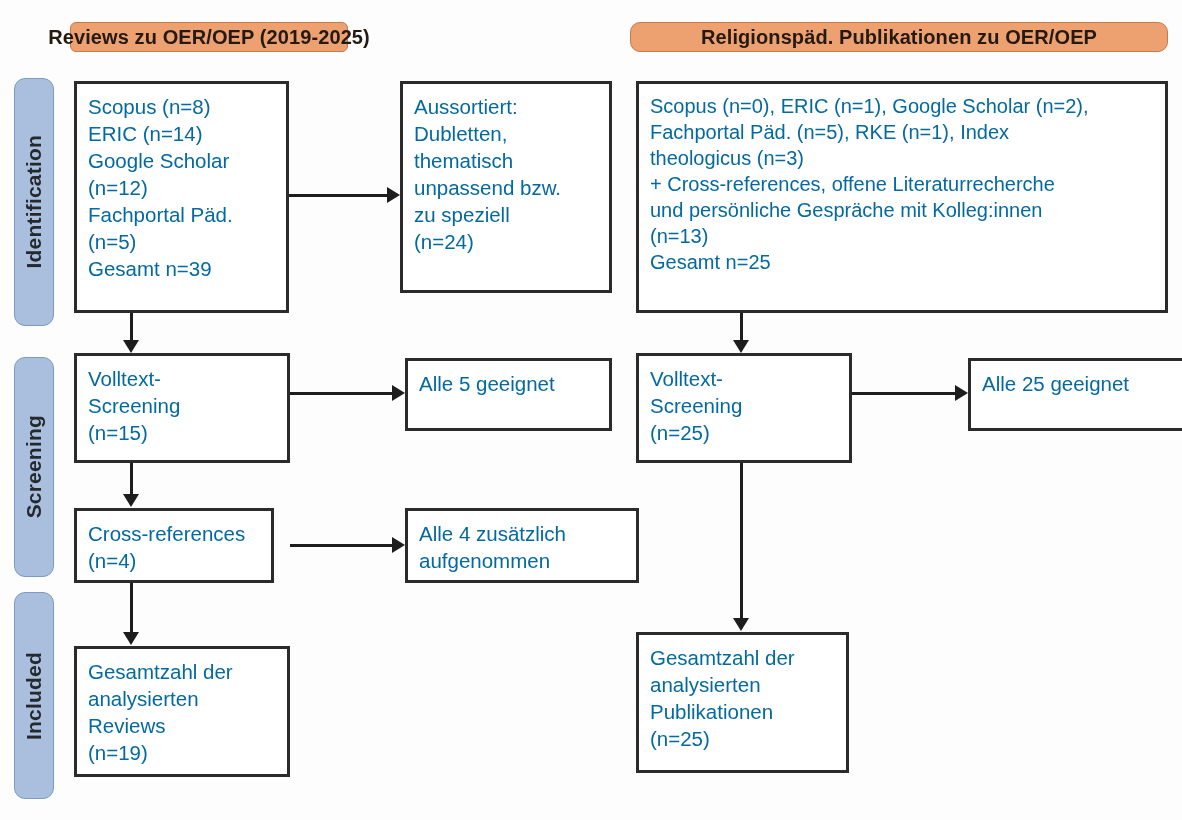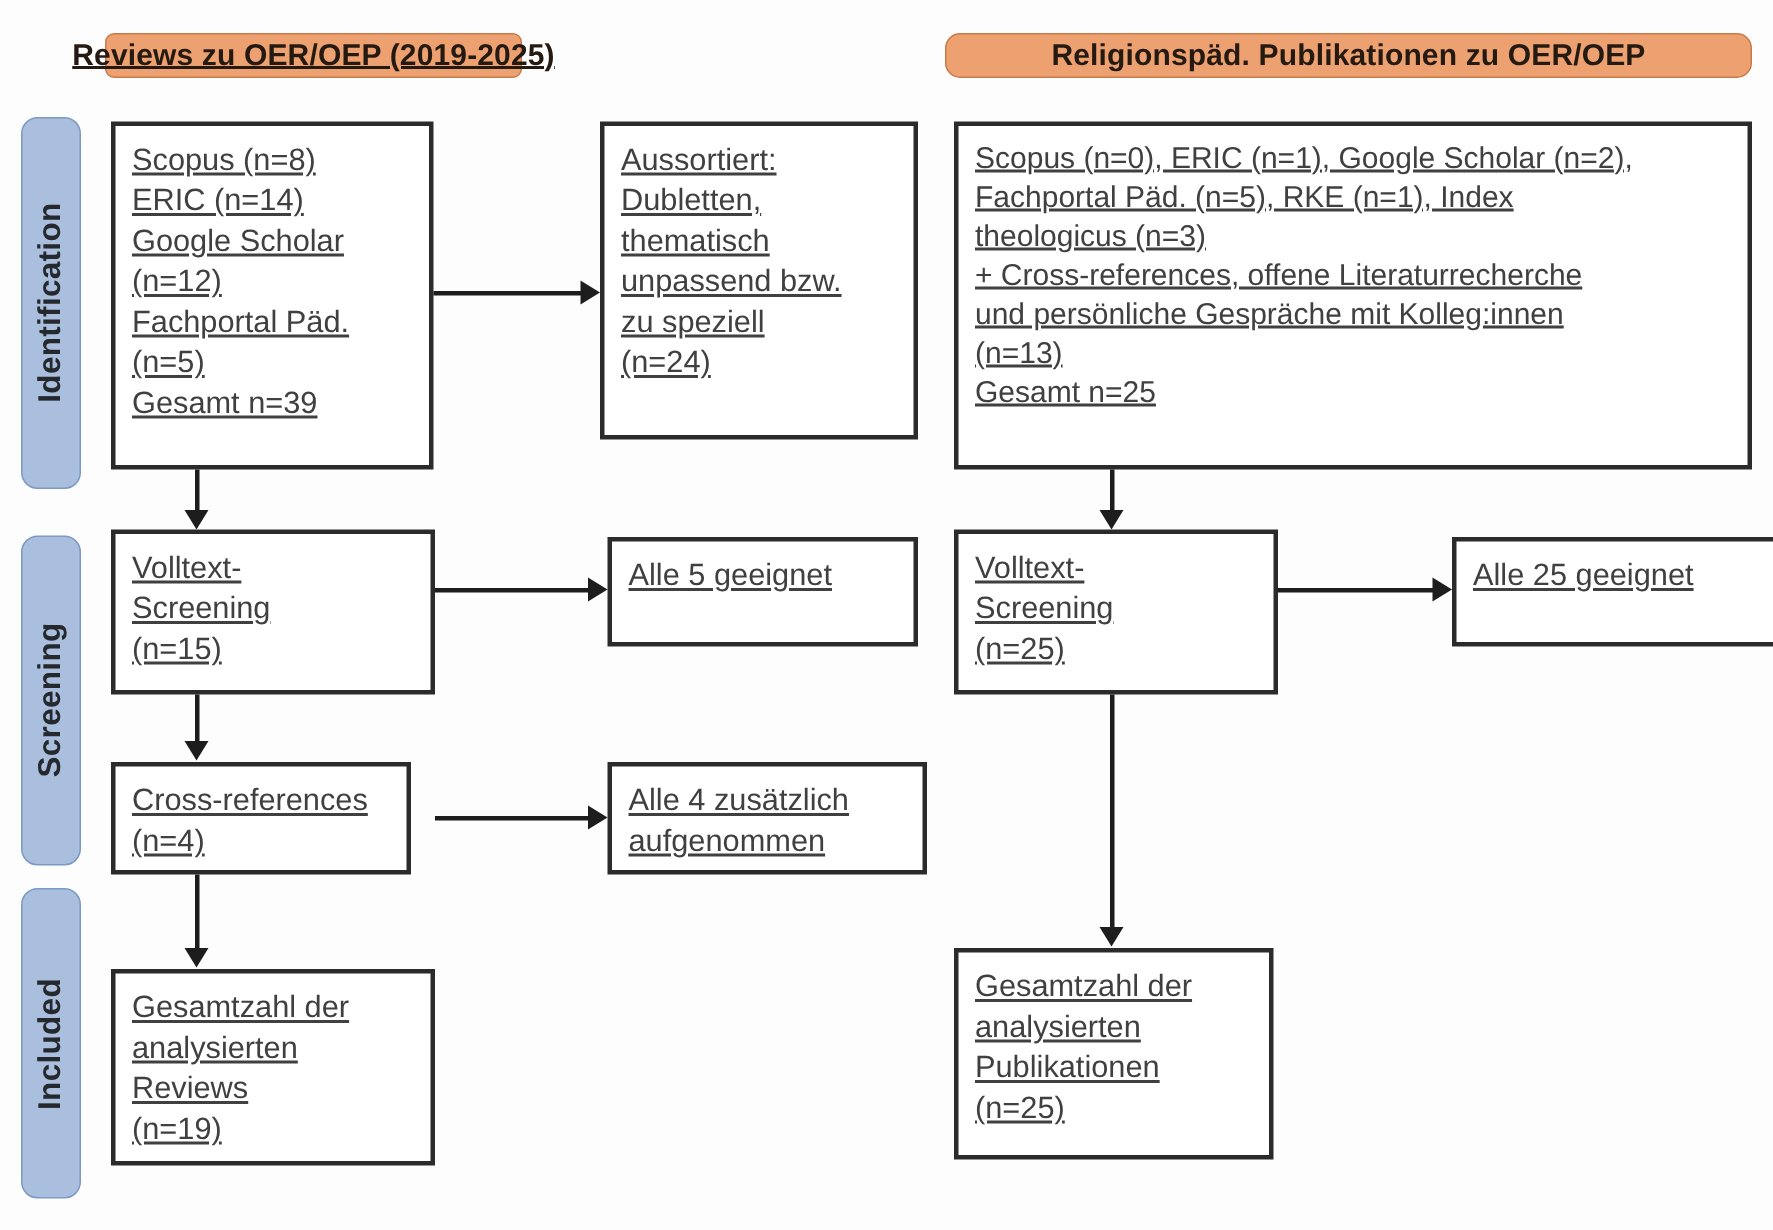--- a/index.html
+++ b/index.html
@@ -56,24 +56,23 @@
 
   
   .box {
     position: absolute;
     background: #ffffff;
     border: 3px solid #2b2b2b;
     box-sizing: border-box;
     padding: 9px 10px 6px 11px;
     font-size: 20.5px;
     line-height: 1.32;
-    color: #404040;
+    color: #0369a1;
     white-space: pre-line;
     overflow: hidden;
-    text-decoration: underline;
   }
   .box.wide  { font-size: 20px; line-height: 1.30; }
 
   
   .vline {
     position: absolute;
     width: 3px;
     background: #1d1d1d;
   }
   .hline {
@@ -104,21 +103,21 @@
   <div class="stage-label" style="left:14px; top:78px; width:40px; height:248px;">
     <span>Identification</span>
   </div>
   <div class="stage-label" style="left:14px; top:357px; width:40px; height:220px;">
     <span>Screening</span>
   </div>
   <div class="stage-label" style="left:14px; top:592px; width:40px; height:207px;">
     <span>Included</span>
   </div>
 
-  <div class="col-header" style="left:70px; top:22px; width:278px; height:30px;text-decoration:underline;">Reviews zu OER/OEP (2019-2025)</div>
+  <div class="col-header" style="left:70px; top:22px; width:278px; height:30px;">Reviews zu OER/OEP (2019-2025)</div>
   <div class="col-header" style="left:630px; top:22px; width:538px; height:30px;border-radius:10px;">Religionspäd. Publikationen zu OER/OEP</div>
 
   <div class="box" style="left:74px; top:81px; width:215px; height:232px;">Scopus (n=8)
 ERIC (n=14)
 Google Scholar
 (n=12)
 Fachportal Päd.
 (n=5)
 Gesamt n=39</div>
 
@@ -143,21 +142,21 @@
 
   <div class="hline" style="left:290px; top:392px; width:103px;"></div>
   <div class="arrow-right" style="left:392px; top:385px;"></div>
 
   <div class="vline" style="left:130px; top:463px; width:3px; height:32px;"></div>
   <div class="arrow-down" style="left:123px; top:494px;"></div>
 
   <div class="box" style="left:74px; top:508px; width:200px; height:75px;">Cross-references
 (n=4)</div>
 
-  <div class="box" style="left:405px; top:508px; width:213px; height:75px;">Alle 4 zusätzlich
+  <div class="box" style="left:405px; top:508px; width:234px; height:75px;">Alle 4 zusätzlich
 aufgenommen</div>
 
   <div class="hline" style="left:290px; top:544px; width:103px;"></div>
   <div class="arrow-right" style="left:392px; top:537px;"></div>
 
   <div class="vline" style="left:130px; top:583px; width:3px; height:50px;"></div>
   <div class="arrow-down" style="left:123px; top:632px;"></div>
 
   <div class="box" style="left:74px; top:646px; width:216px; height:131px;">Gesamtzahl der
 analysierten

